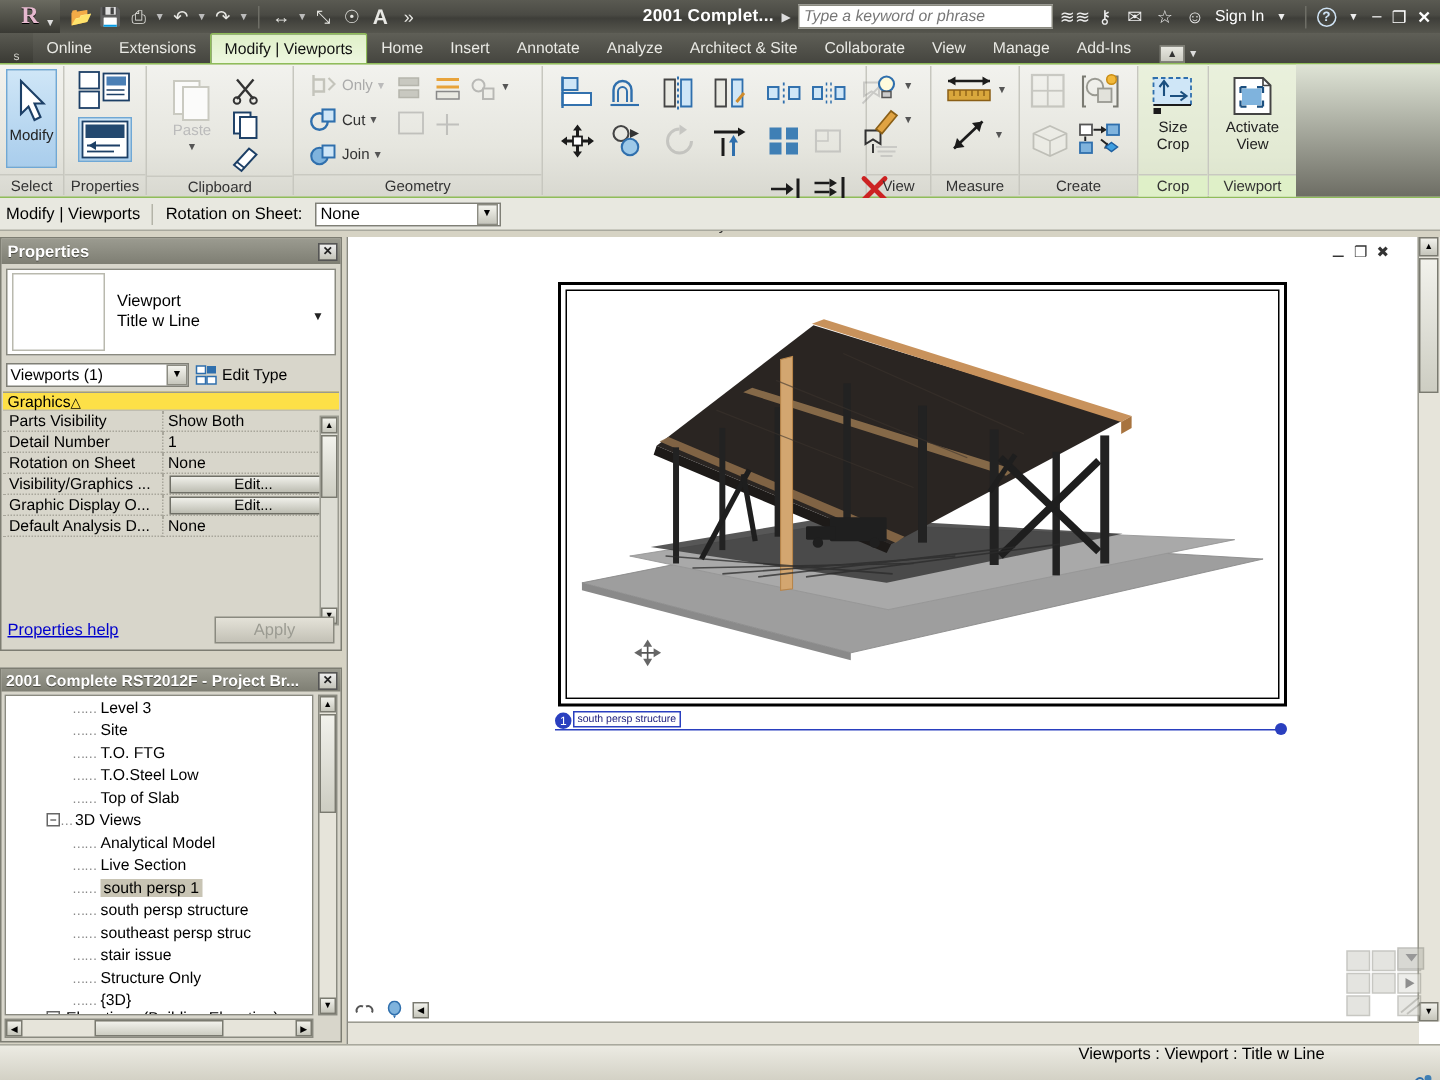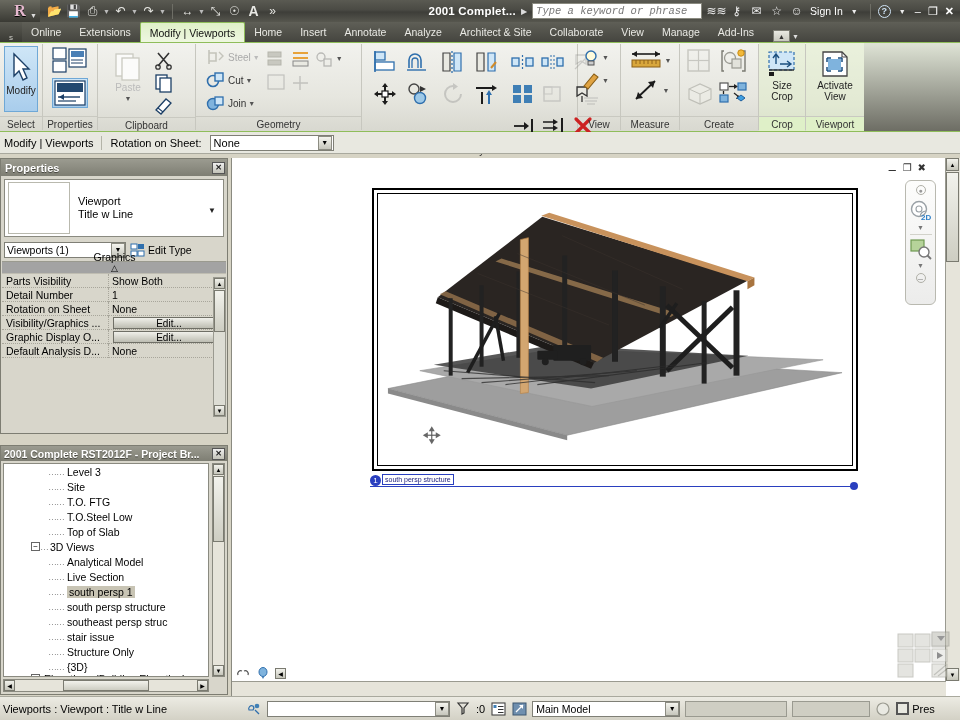--- a/index.html
+++ b/index.html
@@ -37,21 +37,21 @@
   .qicon.sep{ width:7px; font-size:7px; color:#bbb; }
   .qsep{ width:1px; height:15px; background:#6e6e66; margin:0 4px; }
   .doctitle{
     font-weight:bold; font-size:11.5px; color:#fff; margin-left:auto; margin-right:4px;
     letter-spacing:.2px;
   }
   .tcaret{ font-size:8px; color:#ddd; padding:0 5px 0 1px;}
   .searchbox{
     width:170px; height:16px; background:#fff; border:1px solid #8a8a80;
     color:#777; font-style:italic; font-size:10.5px; padding:0 3px; line-height:14px;
-    white-space:nowrap; overflow:hidden;font-family:Liberation Mono, monospace;
+    white-space:nowrap; overflow:hidden;
   }
   .tricons{ display:flex; align-items:center; gap:3px; padding-left:6px; }
   .tricon{ width:17px; height:16px; display:flex; align-items:center; justify-content:center;
     font-size:12px; color:#eee; }
   .signin{ font-size:10.5px; color:#fff; padding-left:2px; }
   .helpcircle{
     width:13px;height:13px;border-radius:50%;border:1.4px solid #cfe3f5;color:#cfe3f5;
     font-size:9px;display:flex;align-items:center;justify-content:center;font-weight:bold;
   }
   .winbtns{ display:flex; align-items:center; gap:7px; padding:0 6px 0 4px; font-size:11px; }
@@ -160,23 +160,23 @@
   .typesel .txt{ margin-left:8px; font-size:11px; line-height:13px; }
   .typesel .dcar{ position:absolute; right:7px; top:26px; font-size:8px; color:#222; }
   .selrow{ display:flex; align-items:center; padding:0 3px; gap:4px; height:19px; }
   .selcombo{
     width:122px;height:16px;background:#fff;border:1px solid #7f7f76;
     display:flex;align-items:center;justify-content:space-between;font-size:10.5px;padding-left:2px;
   }
   .edittype{ display:flex;align-items:center;gap:3px;font-size:10.5px; }
 
   .grpheader{
-    display:flex;align-items:center;justify-content:flex-end;
-    height:13px;background:#a3a3a3;border-top:1px solid #9a9a8f;border-bottom:1px solid #bfbdb2;
-    font-size:10.5px; padding:0 2px 0 3px; margin:2px 1px 0 1px;flex-direction:column;
+    display:flex;align-items:center;justify-content:flex-start;
+    height:13px;background:#fde047;border-top:1px solid #9a9a8f;border-bottom:1px solid #bfbdb2;
+    font-size:10.5px; padding:0 2px 0 3px; margin:2px 1px 0 1px;
   }
   .proplist{ margin:0 1px; background:#d8d6cb; }
   .prow{ display:flex; height:14px; align-items:stretch; }
   .pname{ width:106px; font-size:10.5px; padding-left:4px; line-height:14px;
     border-bottom:1px dotted #a8a69b; white-space:nowrap; overflow:hidden; }
   .pval{ flex:1; font-size:10.5px; line-height:14px; padding-left:3px;
     border-bottom:1px dotted #a8a69b; border-left:1px dotted #a8a69b; }
   .pval.boxed{ background:#fff; border:1px solid #000; line-height:12px; }
   .pval .editbtn{
     height:12px;margin:1px 1px; background:linear-gradient(to bottom,#f0f0ea,#bdbdb2);
@@ -281,21 +281,21 @@
     display:flex; align-items:center; gap:4px; padding-left:3px;
   }
   .viewcube{
     position:absolute; right:2px; bottom:16px; width:62px; height:50px; opacity:.55;
   }
 
   
   .status{
     position:absolute; left:0; bottom:0; width:960px; height:24px;
     background:linear-gradient(to bottom,#ecebe3,#d3d1c5);
-    border-top:1px solid #a9a99e; display:flex; align-items:center; gap:5px; padding:0 3px;
+    border-top:1px solid #a9a99e; display:flex; align-items:flex-end; gap:5px; padding:0 3px;flex-direction:column;
   }
   .status .txt{ font-size:11px; }
   .sfield{
     height:16px; background:#fff; border:1px solid #7f7f76;
     display:flex;align-items:center;justify-content:space-between; font-size:10.5px; padding-left:3px;gap:24px;
   }
   .sbox{ height:16px;background:#cfcec3;border:1px solid #9a9a90; }
   .sicon{ width:16px;height:16px;display:flex;align-items:center;justify-content:center;font-size:11px; }
   .presbox{ display:flex;align-items:center;gap:3px; }
   .presbox .sq{ width:13px;height:13px;border:2px solid #555;background:#e8e8e0; }
@@ -458,21 +458,21 @@
     <div class="panel" style="width:165px;">
       <div class="body" style="gap:6px;padding-left:10px;">
         <div class="stack">
           <div class="smrow">
             <div class="ico">
               <svg width="20" height="18" viewBox="0 0 20 18">
                   <path d="M3 2 L3 16 M3 5 L10 5 L10 13 L3 13" stroke="#c4c4bb" stroke-width="1.6" fill="none"></path>
                   <path d="M13 4 L17 8 L13 12" stroke="#c4c4bb" stroke-width="1.4" fill="none"></path>
                 </svg>
             </div>
-            <div class="smlbl dim">Steel</div>
+            <div class="smlbl dim">Only</div>
             <div class="dd" style="color:#bbb;">▼</div>
           </div>
           <div class="smrow">
             <div class="ico">
               <svg width="20" height="18" viewBox="0 0 20 18">
                   <circle cx="7" cy="10" r="5.5" fill="none" stroke="#2f6fad" stroke-width="1.6"></circle>
                   <rect x="9" y="2" width="8" height="8" fill="#cfe6f7" stroke="#2f6fad" stroke-width="1.4"></rect>
                 </svg>
             </div>
             <div class="smlbl">Cut</div>
@@ -885,20 +885,24 @@
         <div class="pval">None</div>
       </div>
     </div>
 
     <div class="pscroll">
       <div class="sbtn">▲</div>
       <div class="sthumb"></div>
       <div class="sbtn" style="position:absolute;bottom:0;">▼</div>
     </div>
 
+    <div class="pfooter">
+      <div class="phelp">Properties help</div>
+      <div class="applybtn">Apply</div>
+    </div>
   </div>
 
   <div class="browser">
     <div class="btitlebar">
       <div class="t">2001 Complete RST2012F - Project Br...</div>
       <div class="xbtn">✕</div>
     </div>
 
     <div class="tree">
       <div class="tnode" style="padding-left:44px;">
@@ -1066,42 +1070,20 @@
       </div>
     </div>
 
     <div class="vlabel">
       <div class="bub">1</div>
       <div class="txt">south persp structure</div>
       <div class="ln"></div>
       <div class="dot"></div>
     </div>
 
-    <div class="navbar">
-      <div class="circ">●</div>
-      <div style="margin-top:5px;">
-        <svg width="24" height="22" viewBox="0 0 24 22">
-          <circle cx="10" cy="9" r="7.5" fill="#fff" stroke="#9aa1a6" stroke-width="1.4"></circle>
-          <circle cx="10" cy="9" r="3" fill="none" stroke="#9aa1a6" stroke-width="1.1"></circle>
-          <path d="M17 11 a6 6 0 0 0 -6 6" fill="none" stroke="#9aa1a6" stroke-width="1.2"></path>
-          <text x="12" y="20" font-size="8" font-family="Liberation Sans, sans-serif" fill="#2f7fc7" font-weight="bold">2D</text>
-        </svg>
-      </div>
-      <div class="smc">▼</div>
-      <div class="hr"></div>
-      <div>
-        <svg width="24" height="22" viewBox="0 0 24 22">
-          <rect x="2" y="2" width="13" height="11" fill="#b6d39a" stroke="#6f9a52" stroke-width="1.2"></rect>
-          <circle cx="15" cy="14" r="5" fill="#fff" stroke="#777" stroke-width="1.4"></circle>
-          <line x1="18.5" y1="17.5" x2="22" y2="21" stroke="#777" stroke-width="1.8"></line>
-        </svg>
-      </div>
-      <div class="smc">▼</div>
-      <div class="circ" style="margin-top:4px;">⚊</div>
-    </div>
 
     <div class="cvscroll">
       <div class="sbtn" style="width:13px;height:13px;">▲</div>
       <div class="sthumb" style="width:13px;height:90px;"></div>
       <div class="sbtn" style="width:13px;height:13px;position:absolute;bottom:0;">▼</div>
     </div>
     <div class="chscroll"></div>
 
     <div class="viewtoolbar">
       <div class="sicon">

